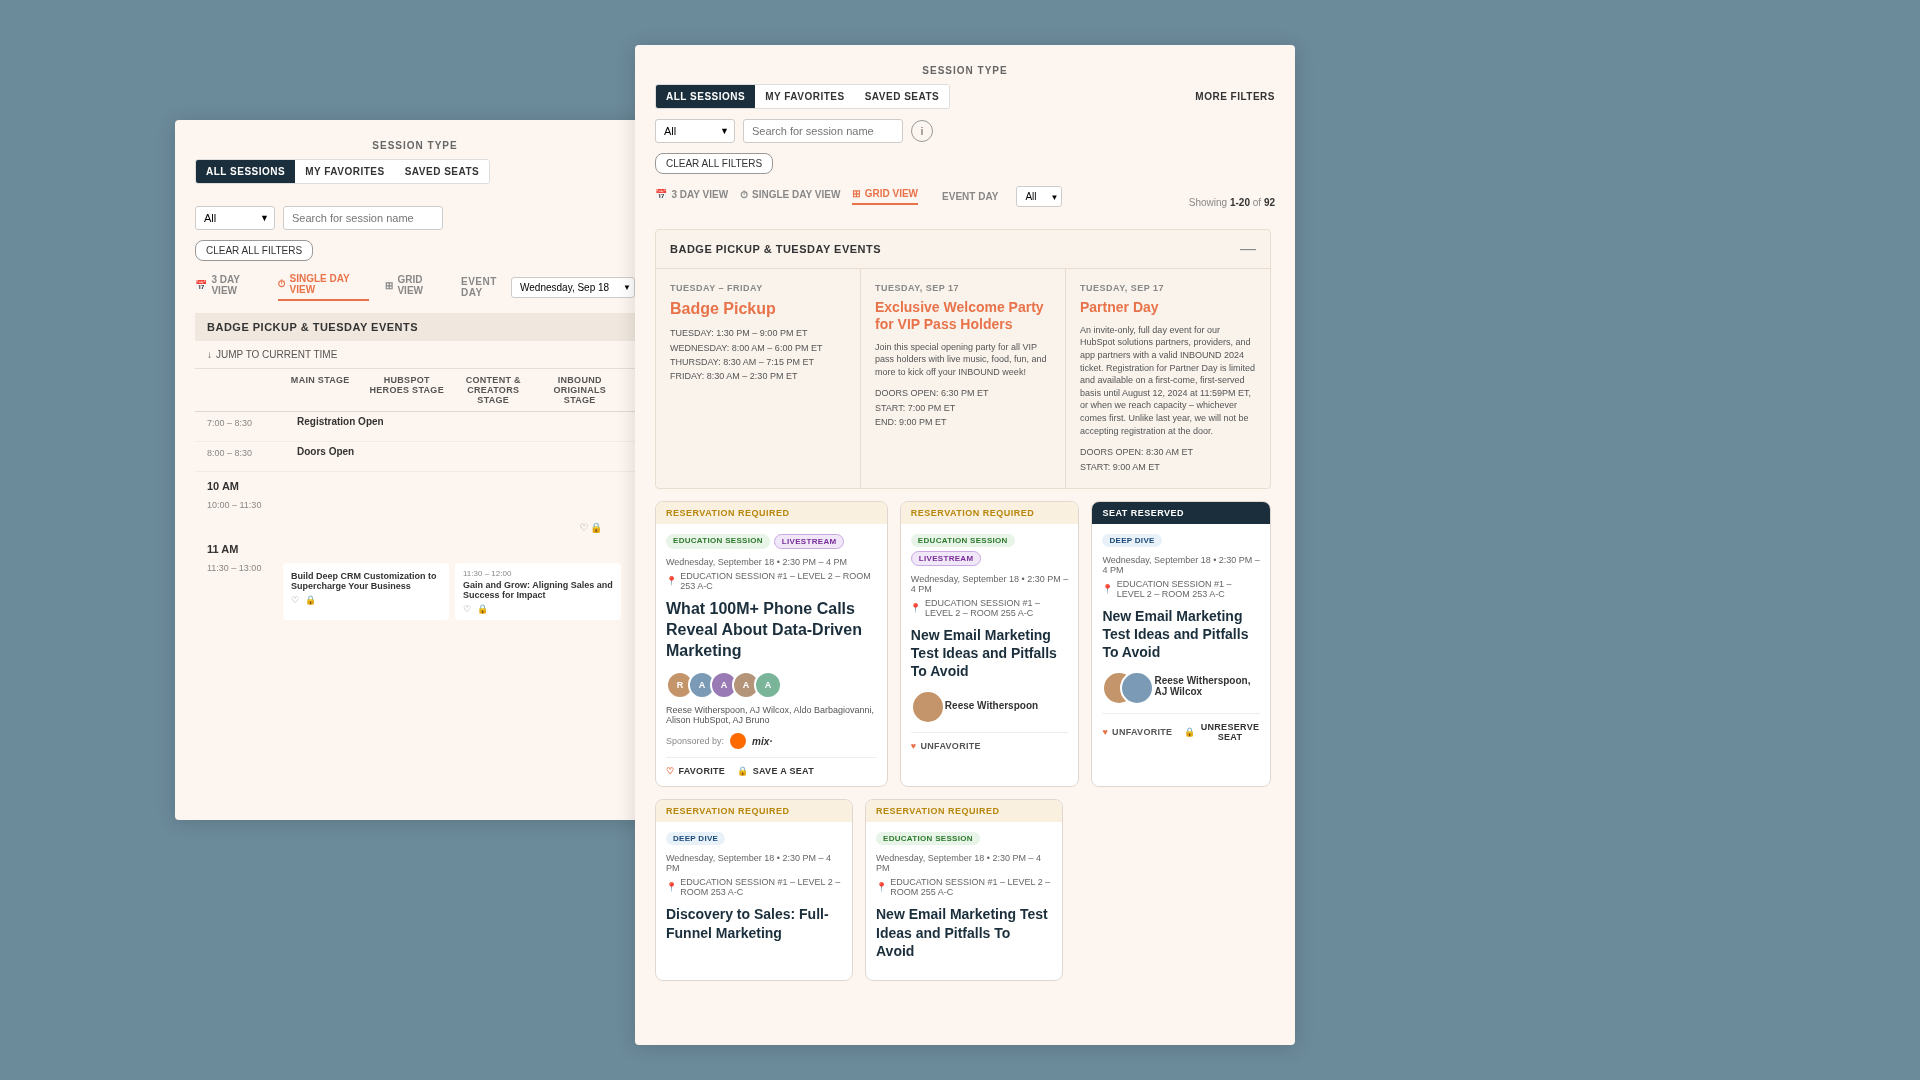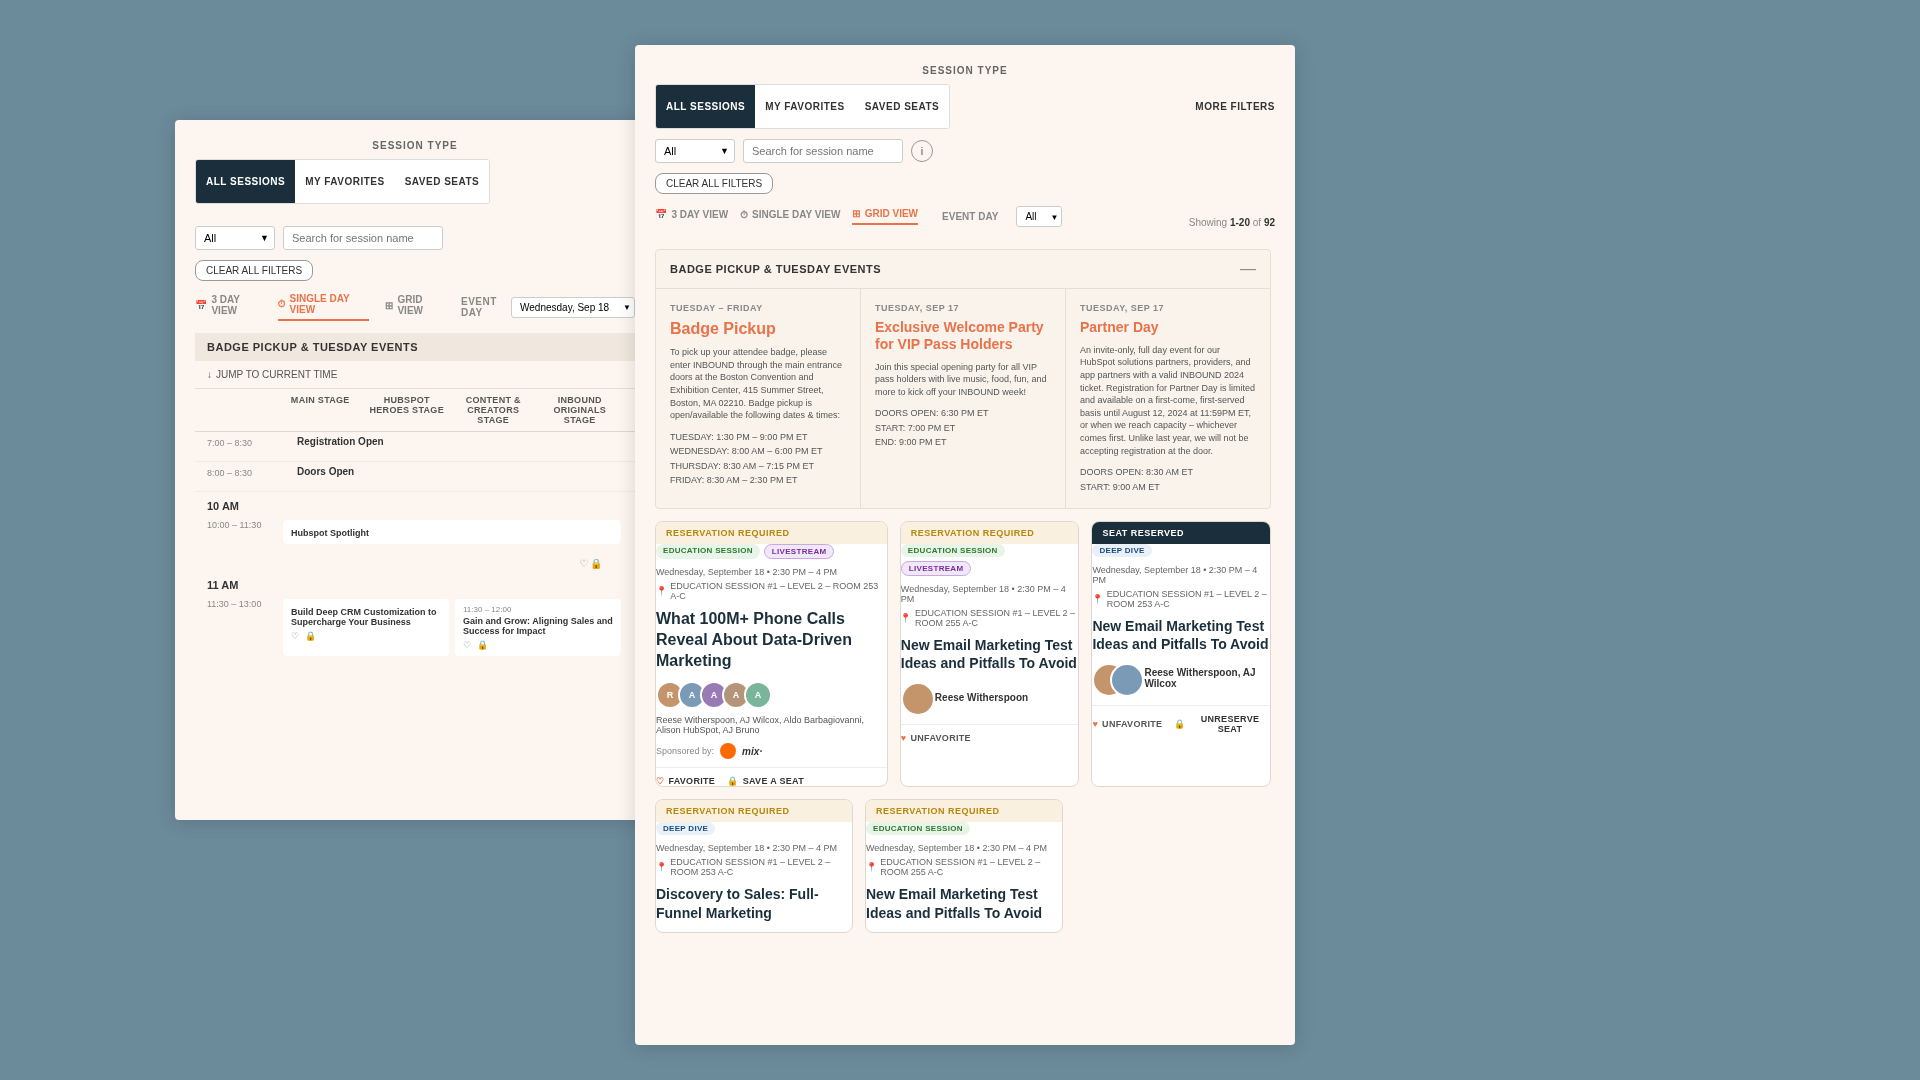--- a/index.html
+++ b/index.html
@@ -56,21 +56,21 @@
       display: flex;
       gap: 0;
       margin-bottom: 12px;
       border: 1px solid #ddd;
       border-radius: 3px;
       overflow: hidden;
       width: fit-content;
     }
 
     .tab-btn {
-      padding: 16px 10px;
+      padding: 6px 10px;
       font-size: 10px;
       font-weight: 600;
       letter-spacing: 0.5px;
       border: none;
       cursor: pointer;
       background: white;
       color: #333;
     }
 
     .tab-btn.active {
@@ -414,20 +414,21 @@
       background: #f9f0e0;
       color: #b8860b;
     }
 
     .card-header-seat-reserved {
       background: #1a2e3b;
       color: white;
     }
 
     .card-body {
+      padding: 10px;
     }
 
     .card-tags {
       display: flex;
       gap: 4px;
       margin-bottom: 8px;
       flex-wrap: wrap;
     }
 
     .tag {
@@ -691,25 +692,20 @@
       <div class="time-label">8:00 – 8:30</div>
       <div class="event-name">Doors Open</div>
     </div>
 
     <div class="hour-marker">10 AM</div>
 
     <div style="display:flex; padding: 2px 12px 6px; gap:4px; align-items:flex-start;">
       <div class="time-col">
         <div class="time-label">10:00 – 11:30</div>
       </div>
-      <div style="flex:1;">
-        <div class="session-block">
-          <div class="session-title-small">Hubspot Spotlight</div>
-        </div>
-      </div>
     </div>
 
     <div style="display:flex; padding: 2px 12px; gap:4px; align-items:flex-start; margin-top:4px;">
       <div class="time-col"></div>
       <div style="flex:1; display:flex; gap:2px; align-items:center; justify-content:flex-end; padding-right:20px;">
         <span style="font-size:10px; color:#888;">♡</span>
         <span style="font-size:10px; color:#888;">🔒</span>
       </div>
     </div>
 
@@ -802,21 +798,20 @@
       <div class="badge-section">
         <div class="badge-section-header">
           <span class="badge-section-title">BADGE PICKUP &amp; TUESDAY EVENTS</span>
           <span class="minus-icon">—</span>
         </div>
         <div class="badge-cards">
 
           <div class="badge-card">
             <div class="badge-day-label">TUESDAY – FRIDAY</div>
             <div class="badge-title">Badge Pickup</div>
-            <div class="badge-desc">To pick up your attendee badge, please enter INBOUND through the main entrance doors at the Boston Convention and Exhibition Center, 415 Summer Street, Boston, MA 02210. Badge pickup is open/available the following dates &amp; times:</div>
             <div class="badge-times" style="white-space:pre-line;">TUESDAY: 1:30 PM – 9:00 PM ET
 WEDNESDAY: 8:00 AM – 6:00 PM ET
 THURSDAY: 8:30 AM – 7:15 PM ET
 FRIDAY: 8:30 AM – 2:30 PM ET</div>
           </div>
 
           <div class="badge-card">
             <div class="badge-day-label">TUESDAY, SEP 17</div>
             <div class="badge-title" style="color:#e8734a; font-size:14px;">Exclusive Welcome Party for VIP Pass Holders</div>
             <div class="badge-desc">Join this special opening party for all VIP pass holders with live music, food, fun, and more to kick off your INBOUND week!</div>

